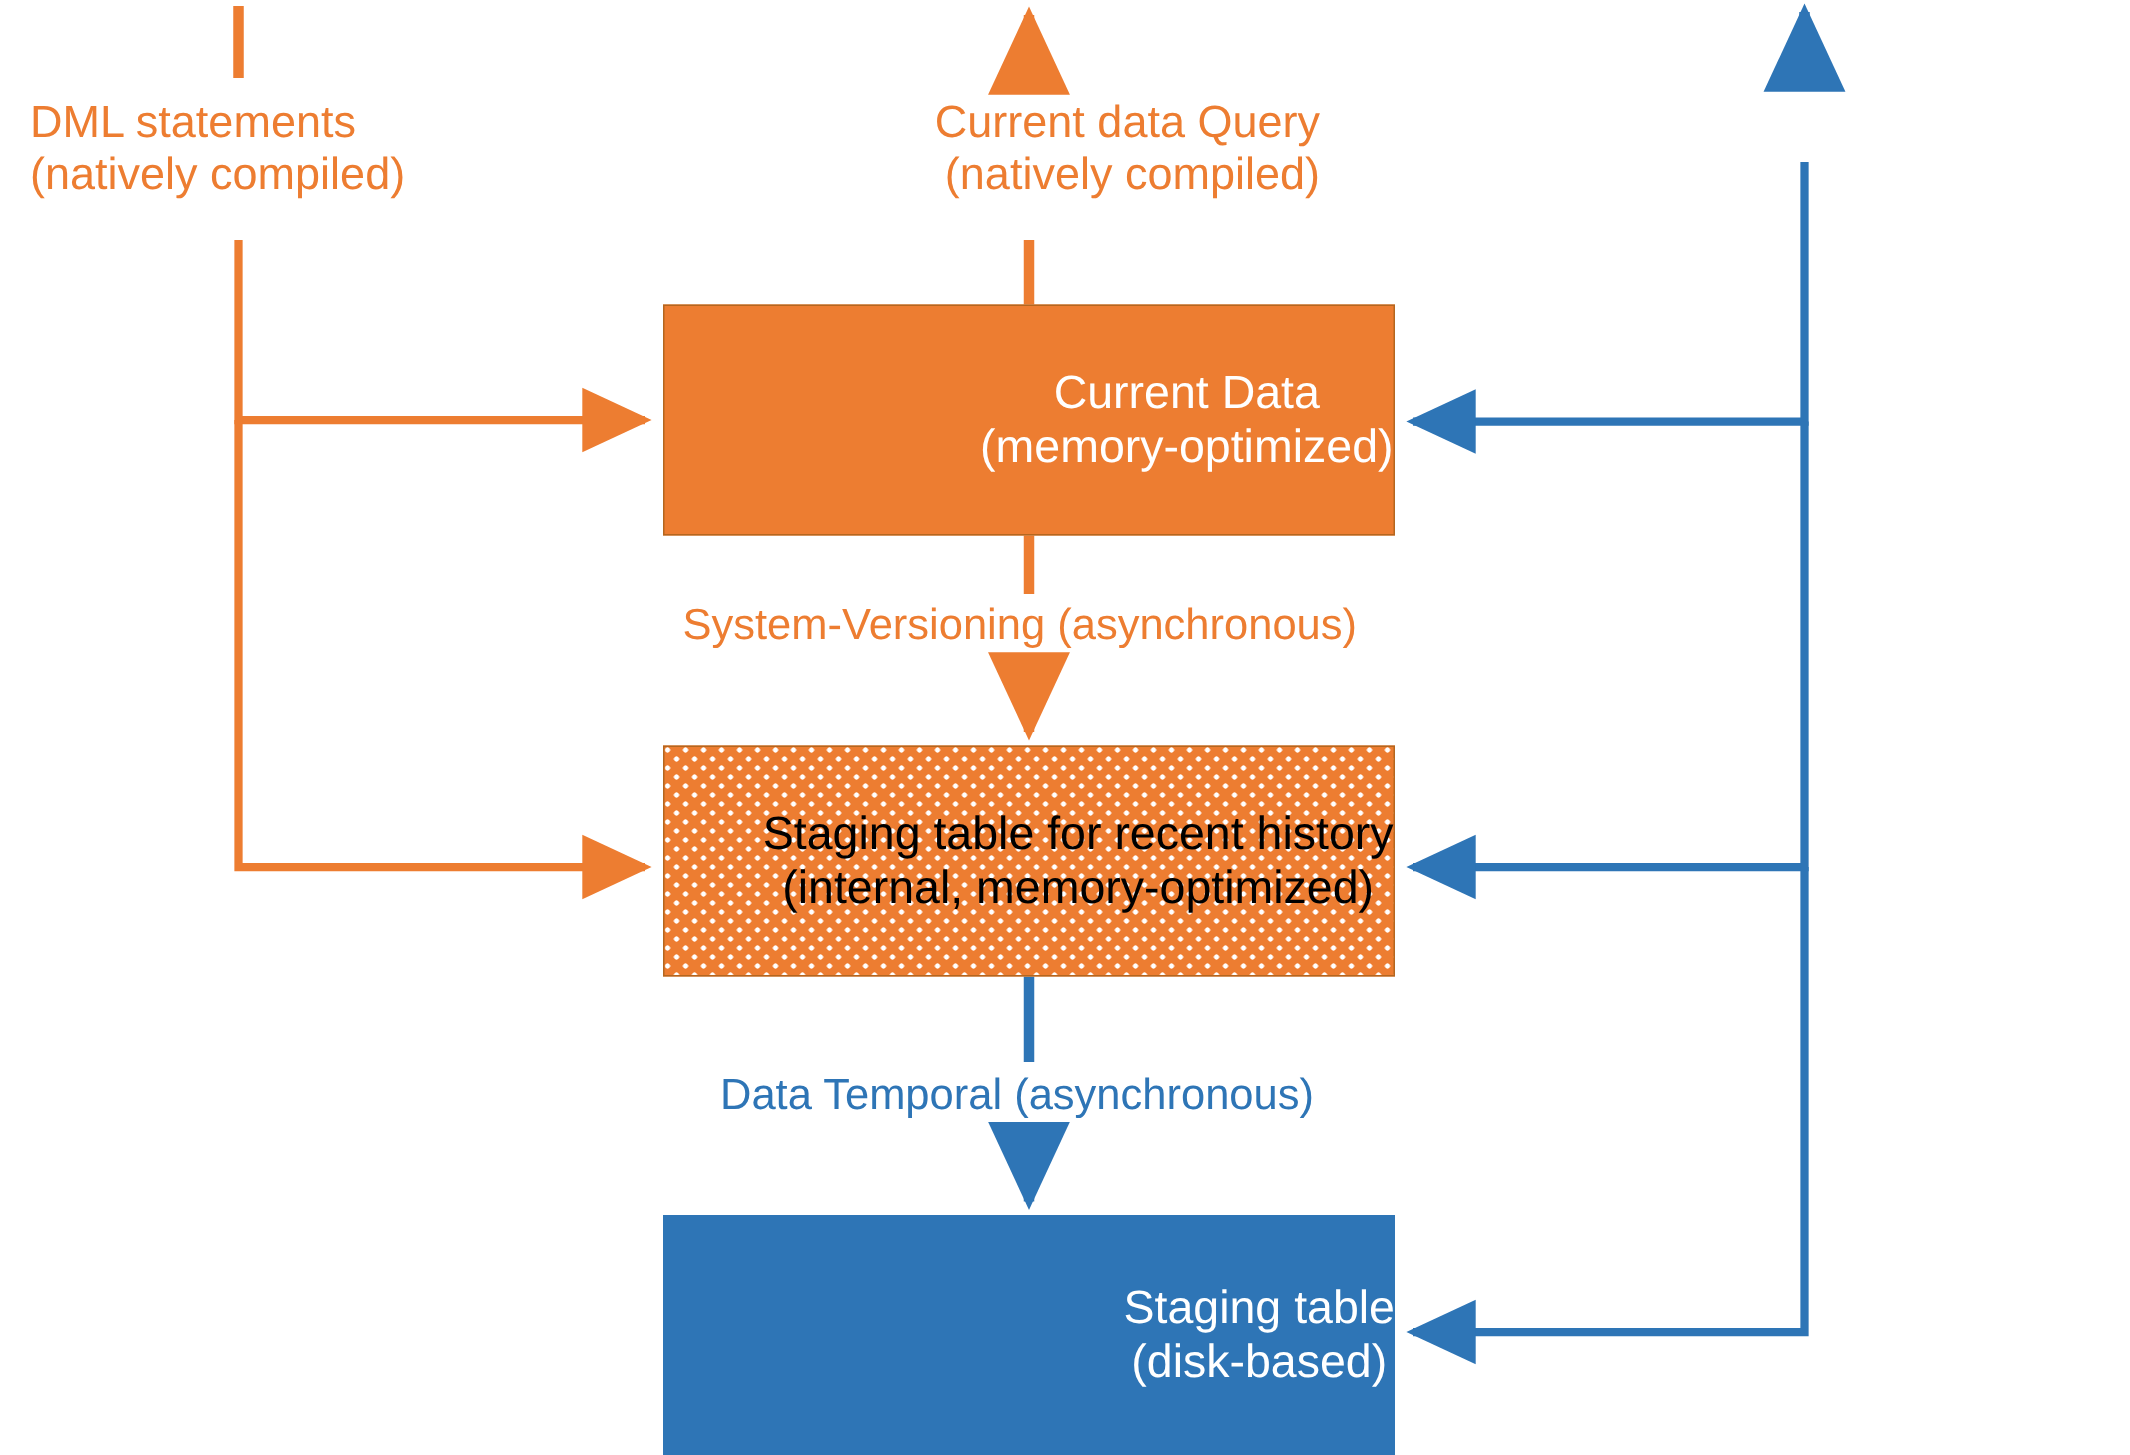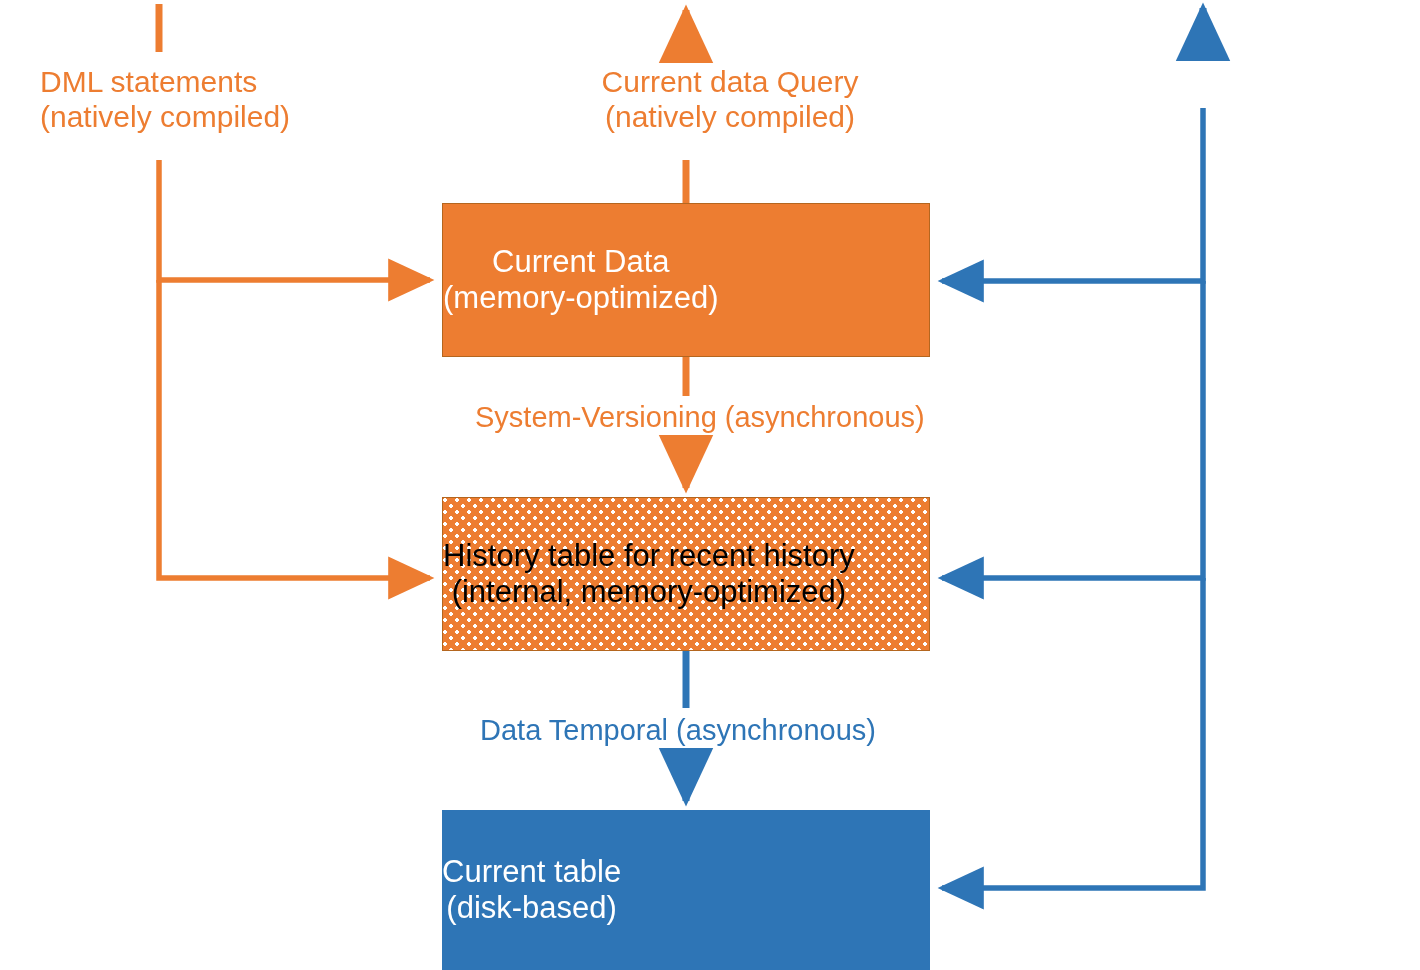--- a/index.html
+++ b/index.html
@@ -23,21 +23,21 @@
     top: 0;
     width: 1420px;
     height: 970px;
     pointer-events: none;
   }
   .node {
     position: absolute;
     box-sizing: border-box;
     display: flex;
     align-items: center;
-    justify-content: flex-start;
+    justify-content: flex-end;
     text-align: center;
     line-height: 1.16;
   }
   .node-title {
     display: block;
     white-space: pre-line;
   }
 
   
   #box-current {
@@ -79,36 +79,36 @@
     color: #ffffff;
     font-size: 31px;
   }
 
   
   .label {
     position: absolute;
     white-space: pre-line;
     line-height: 1.18;
   }
-  .label-orange { color: #ED7D31; margin-left: 20px; }
+  .label-orange { color: #ED7D31; }
   .label-blue   { color: #2E75B6; }
 
   #label-dml {
     left: 20px;
     top: 64px;
     width: 330px;
     font-size: 30px;
     text-align: left;
   }
   #label-current-query {
     left: 540px;
     top: 64px;
     width: 340px;
     font-size: 30px;
-    text-align: center;
+    text-align: right;
   }
   #label-temporal-query {
     left: 1000px;
     top: 64px;
     width: 420px;
     font-size: 30px;
     text-align: left;
   }
   #label-sysver {
     left: 455px;
@@ -160,26 +160,26 @@
     <path d="M1203,281 L1203,578 L942,578" fill="none" stroke="#2E75B6" stroke-width="5.5" marker-end="url(#arrow-blue)"></path>
     <path d="M1203,578 L1203,888 L942,888" fill="none" stroke="#2E75B6" stroke-width="5.5" marker-end="url(#arrow-blue)"></path>
   </svg>
 
   <div class="node" id="box-current">
     <span class="node-title">Current Data
 (memory-optimized)</span>
   </div>
 
   <div class="node" id="box-staging">
-    <span class="node-title">History table for recent history
+    <span class="node-title">Staging table for recent history
 (internal, memory-optimized)</span>
   </div>
 
   <div class="node" id="box-history">
-    <span class="node-title">Current table
+    <span class="node-title">Staging table
 (disk-based)</span>
   </div>
 
   <div class="label label-orange" id="label-dml">DML statements
 (natively compiled)</div>
 
   <div class="label label-orange" id="label-current-query">Current data Query
 (natively compiled)</div>
 
 

